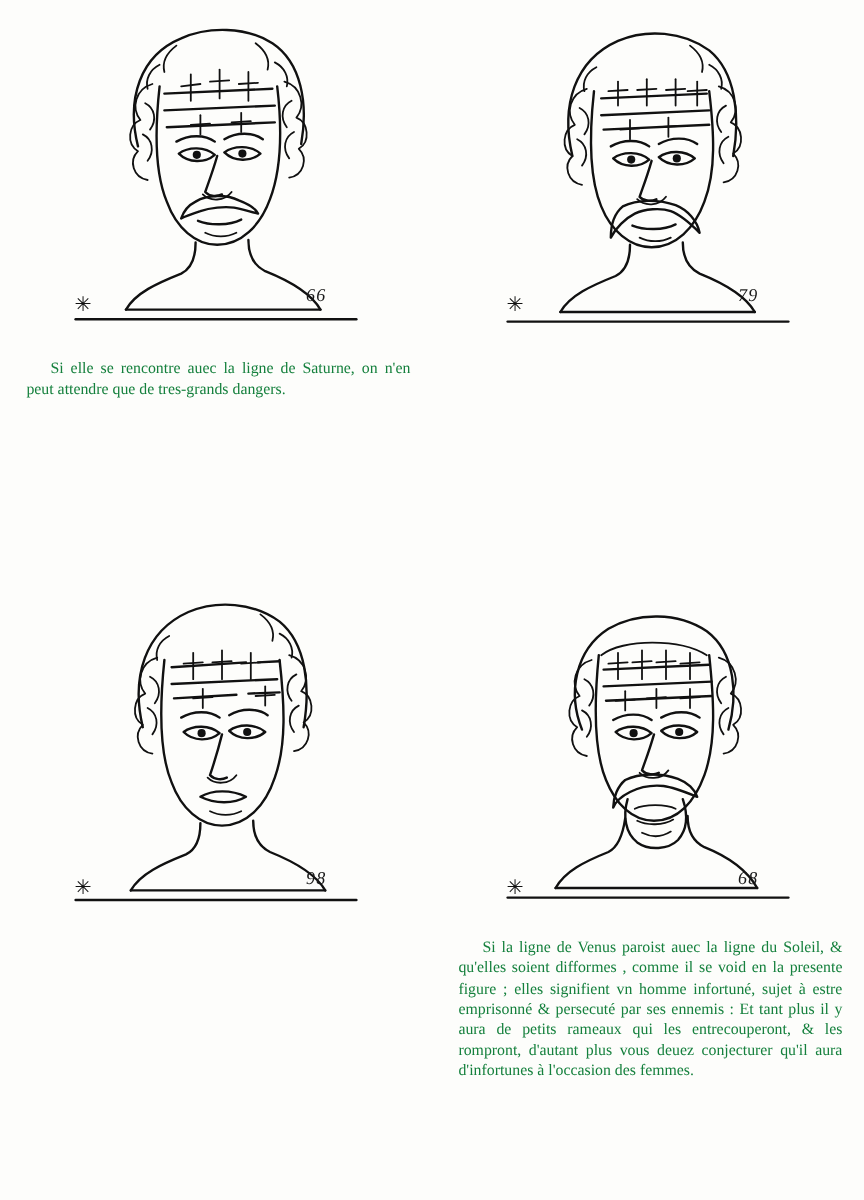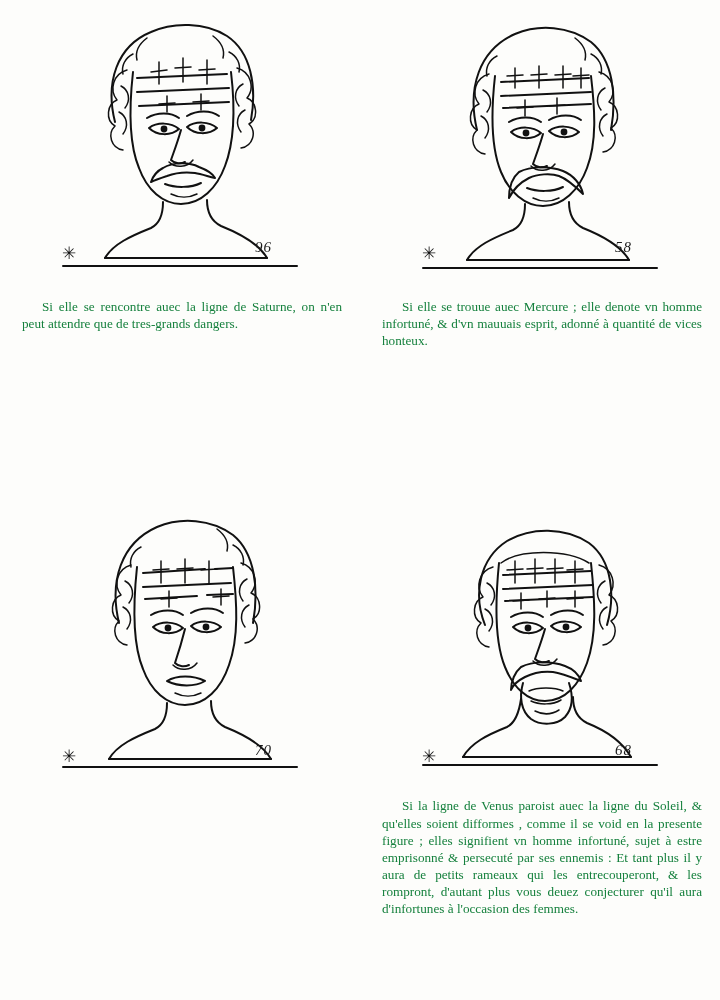--- a/index.html
+++ b/index.html
@@ -161,21 +161,21 @@
 
           <path class="thin" d="M116 182 C124 186 134 186 142 182"></path>
 
           <path d="M108 190 C108 204 104 212 96 216 C76 224 58 232 50 246"></path>
           <path d="M152 188 C152 202 158 210 166 214 C186 222 204 232 212 246"></path>
           <path d="M50 246 L212 246"></path>
 
           <line x1="8" y1="254" x2="242" y2="254"></line>
         </svg>
         <span class="fig-star">✳</span>
-        <span class="fig-num">96</span>
+        <span class="fig-num">66</span>
       </div>
       <p class="caption indent">Si elle se rencontre auec la ligne de Saturne, on n'en peut attendre que de tres-grands dangers.</p>
     </div>
 
     <div class="cell row1">
       <div class="figure-box">
         <svg class="portrait" width="250" height="260" viewBox="0 0 250 260">
           <path d="M62 118 C52 76 64 38 100 22 C124 12 154 14 176 30 C198 48 202 84 196 118"></path>
           <path d="M80 64 C76 100 76 136 86 160 C94 180 110 194 128 194 C148 194 164 178 172 156 C182 130 180 98 176 64"></path>
           <path class="thin" d="M74 62 C60 66 56 82 64 92 C54 96 52 112 62 118 C54 126 58 140 70 142"></path>
@@ -215,23 +215,22 @@
 
           <path d="M104 160 C116 154 134 154 148 159 C158 163 166 172 168 182 C160 174 152 167 144 164 C136 161 122 162 114 166 C106 170 98 178 94 186 C94 174 98 165 104 160 Z" fill="#111"></path>
           <path d="M112 176 C122 180 138 180 148 175"></path>
           <path class="thin" d="M118 186 C126 190 136 190 144 186"></path>
           <path d="M110 192 C110 206 106 214 98 218 C78 226 60 234 52 248"></path>
           <path d="M154 190 C154 204 160 212 168 216 C188 224 206 234 214 248"></path>
           <path d="M52 248 L214 248"></path>
           <line x1="8" y1="256" x2="242" y2="256"></line>
         </svg>
         <span class="fig-star">✳</span>
-        <span class="fig-num">58</span>
+        <span class="fig-num">79</span>
       </div>
-      <p class="caption indent">Si elle se trouue auec Mercure ; elle denote vn homme infortuné, &amp; d'vn mauuais esprit, adonné à quantité de vices honteux.</p>
     </div>
 
     <div class="row-gap"></div>
     <div class="row-gap"></div>
 
     <div class="cell row2">
       <div class="figure-box second">
         <svg class="portrait" width="250" height="270" viewBox="0 0 250 270">
           <path d="M64 118 C54 76 66 38 102 22 C126 12 156 14 178 30 C200 48 204 84 198 118"></path>
           <path d="M82 62 C78 100 78 140 88 164 C96 186 112 200 130 200 C150 200 166 184 174 160 C184 132 182 98 178 62"></path>
@@ -271,21 +270,21 @@
           <path class="thin" d="M118 160 C124 166 136 166 142 158"></path>
 
           <path d="M112 176 C122 170 138 170 150 176 C140 182 124 182 112 176 Z"></path>
           <path class="thin" d="M120 188 C128 192 138 192 146 188"></path>
           <path d="M112 198 C112 212 108 220 100 224 C80 232 62 240 54 254"></path>
           <path d="M156 196 C156 210 162 218 170 222 C190 230 208 240 216 254"></path>
           <path d="M54 254 L216 254"></path>
           <line x1="8" y1="262" x2="242" y2="262"></line>
         </svg>
         <span class="fig-star">✳</span>
-        <span class="fig-num">70</span>
+        <span class="fig-num">98</span>
       </div>
       <div class="spacer-bottom"></div>
     </div>
 
     <div class="cell row2">
       <div class="figure-box second">
         <svg class="portrait" width="250" height="270" viewBox="0 0 250 270">
 
           <path d="M70 120 C58 90 64 54 92 36 C116 22 150 22 174 38 C198 56 200 92 192 120"></path>
           <path d="M84 58 C80 98 80 138 90 162 C98 182 112 196 130 196 C150 196 164 180 172 158 C182 130 180 96 176 58"></path>

